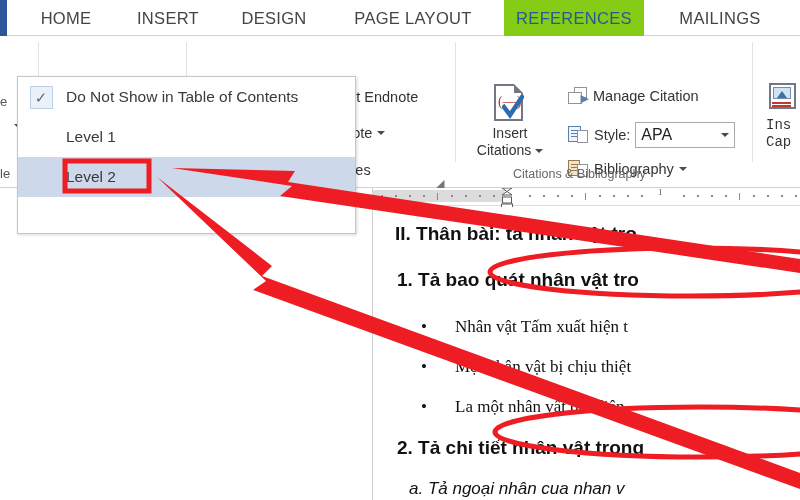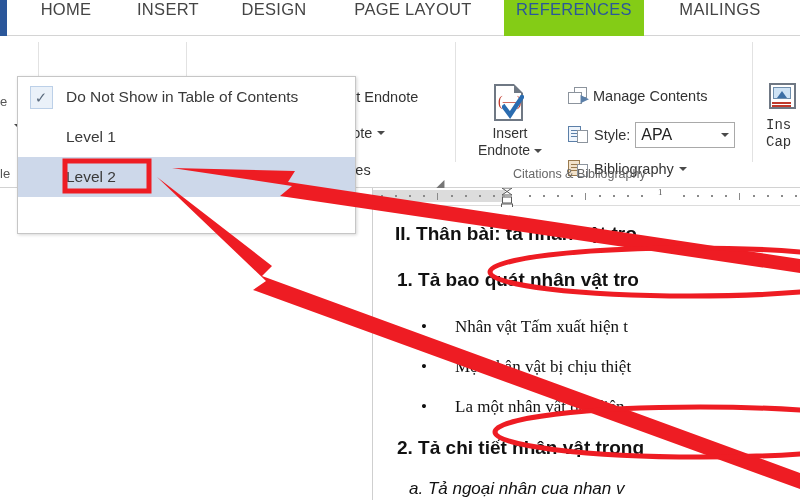--- a/index.html
+++ b/index.html
@@ -16,21 +16,21 @@
     position: absolute; left: 0; top: 0; width: 800px; height: 36px;
     background: #ffffff;
     border-bottom: 1px solid #d4d4d4;
   }
   .tabstrip .leftbar {
     position: absolute; left: 0; top: 0; width: 7px; height: 36px;
     background: #2b579a;
   }
   .tab {
     position: absolute; top: 0; height: 36px;
-    display: flex; align-items: flex-start; justify-content: center;
+    display: flex; align-items: center; justify-content: center;
     font-size: 16.5px; letter-spacing: .3px;
     color: #444444;
     white-space: nowrap;
     cursor: default;
   }
   .tab.active { color: #2b579a; background: #84cc16; }
   .tab .sep {
     position: absolute; right: 0; top: 5px; height: 26px; width: 1px;
   }
 
@@ -343,32 +343,32 @@
     <div class="bigbtn" style="left:467px; top:47px; width:86px;">
       <span class="cite-icon">
         <span class="page"></span>
         <span class="paren">(—)</span>
         <svg class="check" viewBox="0 0 22 24">
           <path d="M2 12 L8 20 L20 2" fill="none" stroke="#2b6cb0" stroke-width="4.5" stroke-linecap="square"></path>
         </svg>
       </span>
       <span>Insert</span>
       <span style="display:flex;align-items:center;gap:4px;">
-        <span>Endnote</span>
+        <span>Citations</span>
         <span class="caret-dn"></span>
       </span>
     </div>
 
     <div class="cmdrow" style="left:568px; top:51px;">
       <span class="mgr-icon">
         <i></i>
           <i></i>
           <span class="arrow">▶</span>
       </span>
-      <span>Manage Contents</span>
+      <span>Manage Citation</span>
     </div>
 
     <div class="cmdrow" style="left:568px; top:86px;">
       <span class="style-icon">
         <span class="l"></span>
           <span class="r"></span>
       </span>
       <span>Style:</span>
       <span class="stylebox">
         <span>APA</span>

